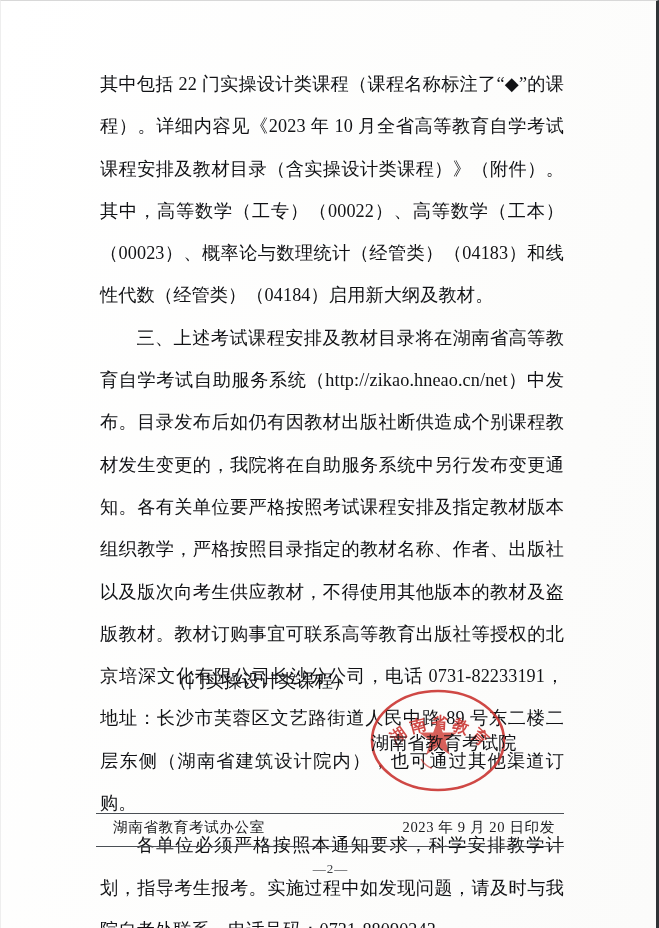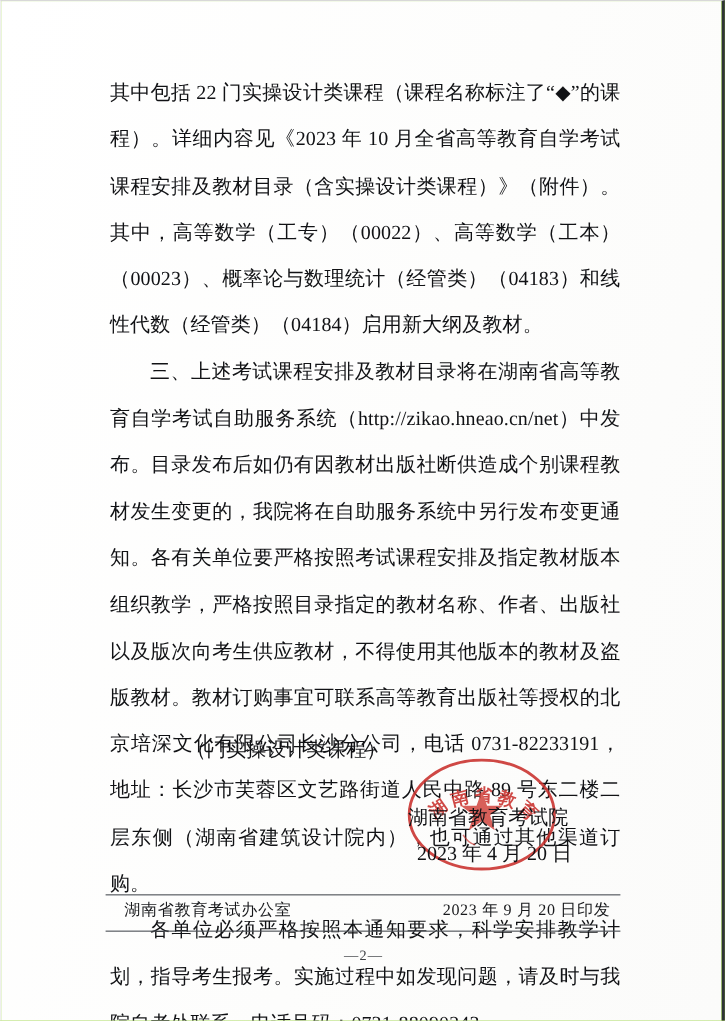--- a/index.html
+++ b/index.html
@@ -7,21 +7,21 @@
     padding: 0;
     background: #ffffff;
   }
   body {
     font-family: "Liberation Serif", "DejaVu Serif", serif;
   }
   .page {
     position: relative;
     width: 659px;
     height: 928px;
-    background: #84cc16;
+    background: #e5e5e5;
     box-sizing: border-box;
     border-right: 3px solid #2f3336;
     border-top: 1px solid #d8d8d8;
     border-left: 1px solid #eeeeee;
     overflow: hidden;
   }
   .scan-tint {
     position: absolute;
     inset: 0;
     background: linear-gradient(105deg, #ffffff 0%, #fdfdfc 55%, #fbfbfa 100%);
@@ -159,21 +159,20 @@
       <text font-family="'Liberation Serif', serif" font-size="16" fill="#c9302c" font-weight="bold" letter-spacing="4">
         <textPath href="#sealArc" startOffset="7%">湖南省教育考试院</textPath>
       </text>
       <polygon fill="#d34b44" points="69,30 73.8,43.4 88,43.6 76.6,52.1 80.8,65.7 69,57.5 57.2,65.7 61.4,52.1 50,43.6 64.2,43.4"></polygon>
       <path d="M 52 70 q 5 8 11 9" fill="none" stroke="#c9302c" stroke-width="1.4" opacity="0.75"></path>
     </svg>
   </div>
 
   <div class="signature">
     <p class="sig-line">湖南省教育考试院</p>
-    <p class="sig-line date">2023 年 4 月 20 日</p>
   </div>
 
   <div class="footer-rule-top"></div>
   <div class="footer-row">
     <span class="footer-text left">湖南省教育考试办公室</span>
     <span class="footer-text right">2023 年 9 月 20 日印发</span>
   </div>
   <div class="footer-rule-bottom"></div>
 
   <div class="page-number">—2—</div>

